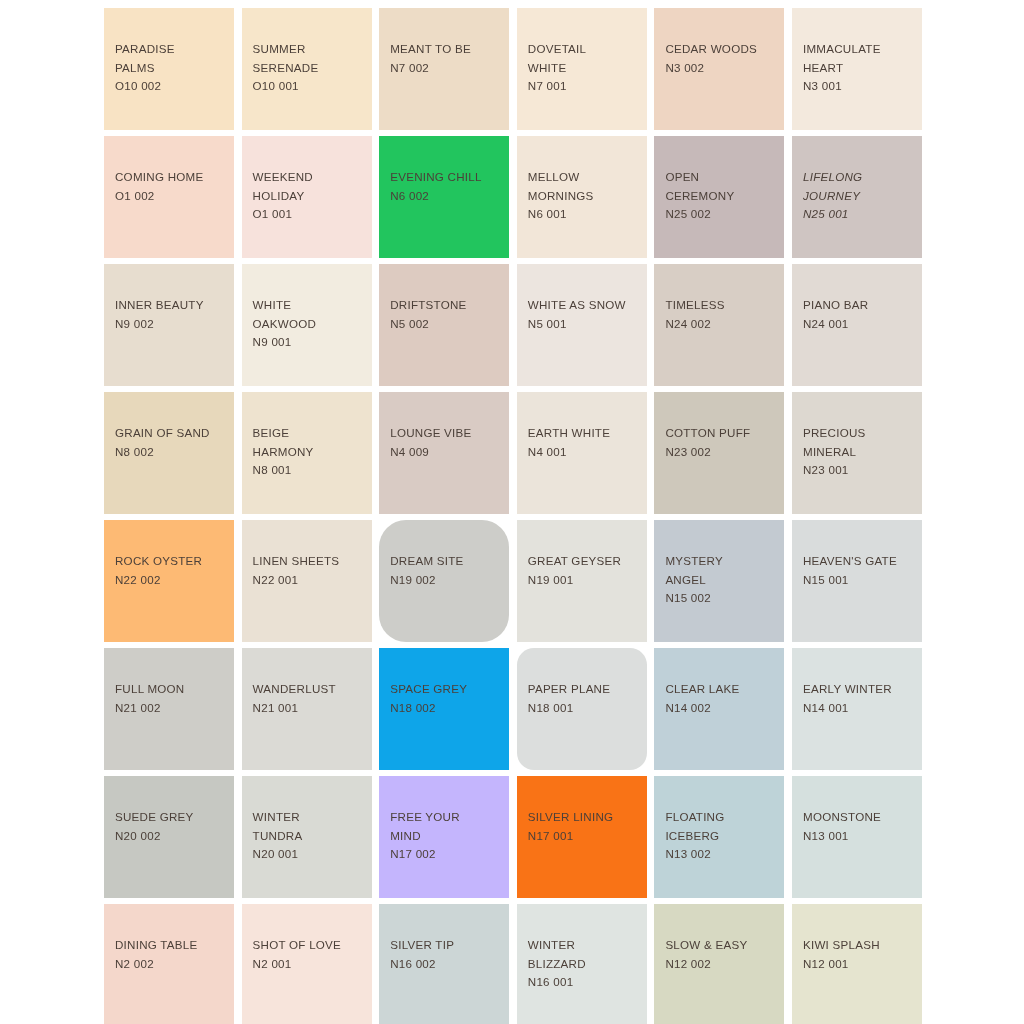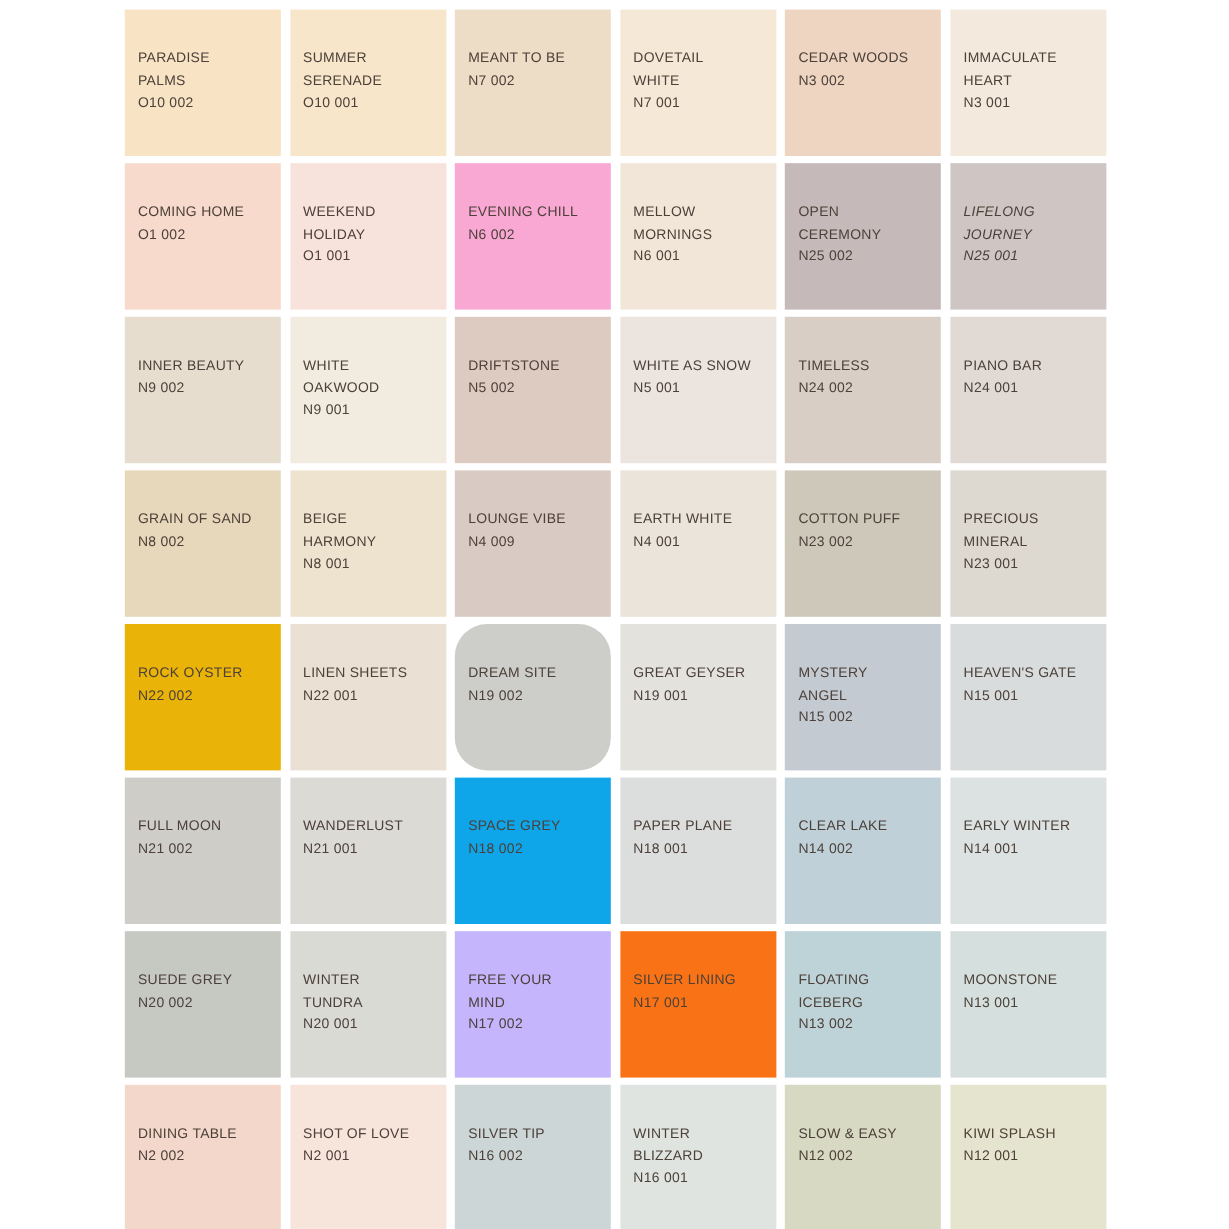--- a/index.html
+++ b/index.html
@@ -74,21 +74,21 @@
       <div class="swatch-label" style="color: rgb(76, 64, 57);"><span class="swatch-name">IMMACULATE
 HEART</span><span class="swatch-code">N3 001</span></div>
     </div>
     <div class="swatch" style="background: rgb(247, 218, 203);">
       <div class="swatch-label" style="color: rgb(76, 64, 57);"><span class="swatch-name">COMING HOME</span><span class="swatch-code">O1 002</span></div>
     </div>
     <div class="swatch" style="background: rgb(247, 226, 220);">
       <div class="swatch-label" style="color: rgb(76, 64, 57);"><span class="swatch-name">WEEKEND
 HOLIDAY</span><span class="swatch-code">O1 001</span></div>
     </div>
-    <div class="swatch" style="background: #f9a8d4;">
+    <div class="swatch" style="background: #22c55e;">
       <div class="swatch-label" style="color: rgb(76, 64, 57);"><span class="swatch-name">EVENING CHILL</span><span class="swatch-code">N6 002</span></div>
     </div>
     <div class="swatch" style="background: rgb(242, 230, 216);">
       <div class="swatch-label" style="color: rgb(76, 64, 57);"><span class="swatch-name">MELLOW
 MORNINGS</span><span class="swatch-code">N6 001</span></div>
     </div>
     <div class="swatch" style="background: rgb(198, 185, 185);">
       <div class="swatch-label" style="color: rgb(76, 64, 57);"><span class="swatch-name">OPEN
 CEREMONY</span><span class="swatch-code">N25 002</span></div>
     </div>
@@ -128,21 +128,21 @@
     <div class="swatch" style="background: rgb(235, 228, 218);">
       <div class="swatch-label" style="color: rgb(76, 64, 57);"><span class="swatch-name">EARTH WHITE</span><span class="swatch-code">N4 001</span></div>
     </div>
     <div class="swatch" style="background: rgb(206, 200, 187);">
       <div class="swatch-label" style="color: rgb(76, 64, 57);"><span class="swatch-name">COTTON PUFF</span><span class="swatch-code">N23 002</span></div>
     </div>
     <div class="swatch" style="background: rgb(221, 216, 208);">
       <div class="swatch-label" style="color: rgb(76, 64, 57);"><span class="swatch-name">PRECIOUS
 MINERAL</span><span class="swatch-code">N23 001</span></div>
     </div>
-    <div class="swatch" style="background: #eab308;">
+    <div class="swatch" style="background: #fdba74;">
       <div class="swatch-label" style="color: rgb(76, 64, 57);"><span class="swatch-name">ROCK OYSTER</span><span class="swatch-code">N22 002</span></div>
     </div>
     <div class="swatch" style="background: rgb(234, 225, 212);">
       <div class="swatch-label" style="color: rgb(76, 64, 57);"><span class="swatch-name">LINEN SHEETS</span><span class="swatch-code">N22 001</span></div>
     </div>
     <div class="swatch" style="background: rgb(205, 205, 201); border-radius: 27px;">
       <div class="swatch-label" style="color: rgb(76, 64, 57);"><span class="swatch-name">DREAM SITE</span><span class="swatch-code">N19 002</span></div>
     </div>
     <div class="swatch" style="background: rgb(227, 226, 220);">
       <div class="swatch-label" style="color: rgb(76, 64, 57);"><span class="swatch-name">GREAT GEYSER</span><span class="swatch-code">N19 001</span></div>
@@ -156,21 +156,21 @@
     </div>
     <div class="swatch" style="background: rgb(206, 205, 200);">
       <div class="swatch-label" style="color: rgb(76, 64, 57);"><span class="swatch-name">FULL MOON</span><span class="swatch-code">N21 002</span></div>
     </div>
     <div class="swatch" style="background: rgb(219, 218, 213);">
       <div class="swatch-label" style="color: rgb(76, 64, 57);"><span class="swatch-name">WANDERLUST</span><span class="swatch-code">N21 001</span></div>
     </div>
     <div class="swatch" style="background: #0ea5e9;">
       <div class="swatch-label" style="color: rgb(76, 64, 57);"><span class="swatch-name">SPACE GREY</span><span class="swatch-code">N18 002</span></div>
     </div>
-    <div class="swatch" style="background: rgb(220, 222, 221);">
+    <div class="swatch" style="background: rgb(220, 222, 221); border-radius: 17px;">
       <div class="swatch-label" style="color: rgb(76, 64, 57);"><span class="swatch-name">PAPER PLANE</span><span class="swatch-code">N18 001</span></div>
     </div>
     <div class="swatch" style="background: rgb(191, 208, 216);">
       <div class="swatch-label" style="color: rgb(76, 64, 57);"><span class="swatch-name">CLEAR LAKE</span><span class="swatch-code">N14 002</span></div>
     </div>
     <div class="swatch" style="background: rgb(219, 226, 225);">
       <div class="swatch-label" style="color: rgb(76, 64, 57);"><span class="swatch-name">EARLY WINTER</span><span class="swatch-code">N14 001</span></div>
     </div>
     <div class="swatch" style="background: rgb(198, 200, 194);">
       <div class="swatch-label" style="color: rgb(76, 64, 57);"><span class="swatch-name">SUEDE GREY</span><span class="swatch-code">N20 002</span></div>

